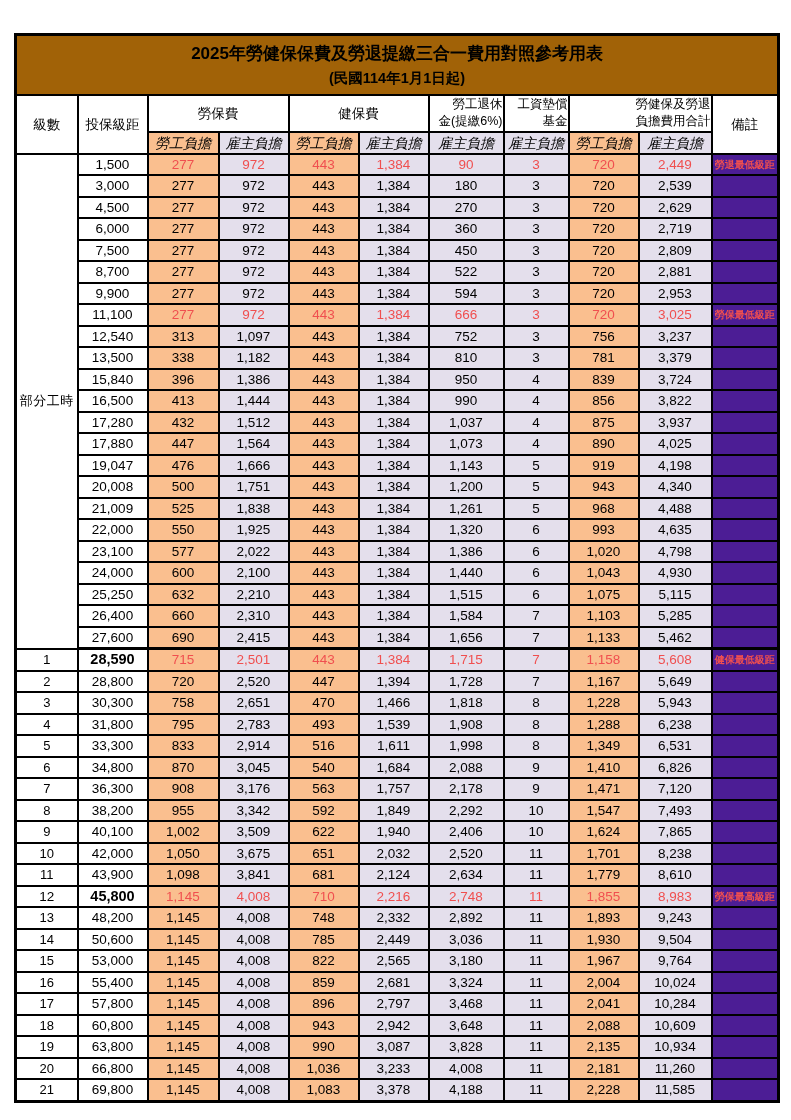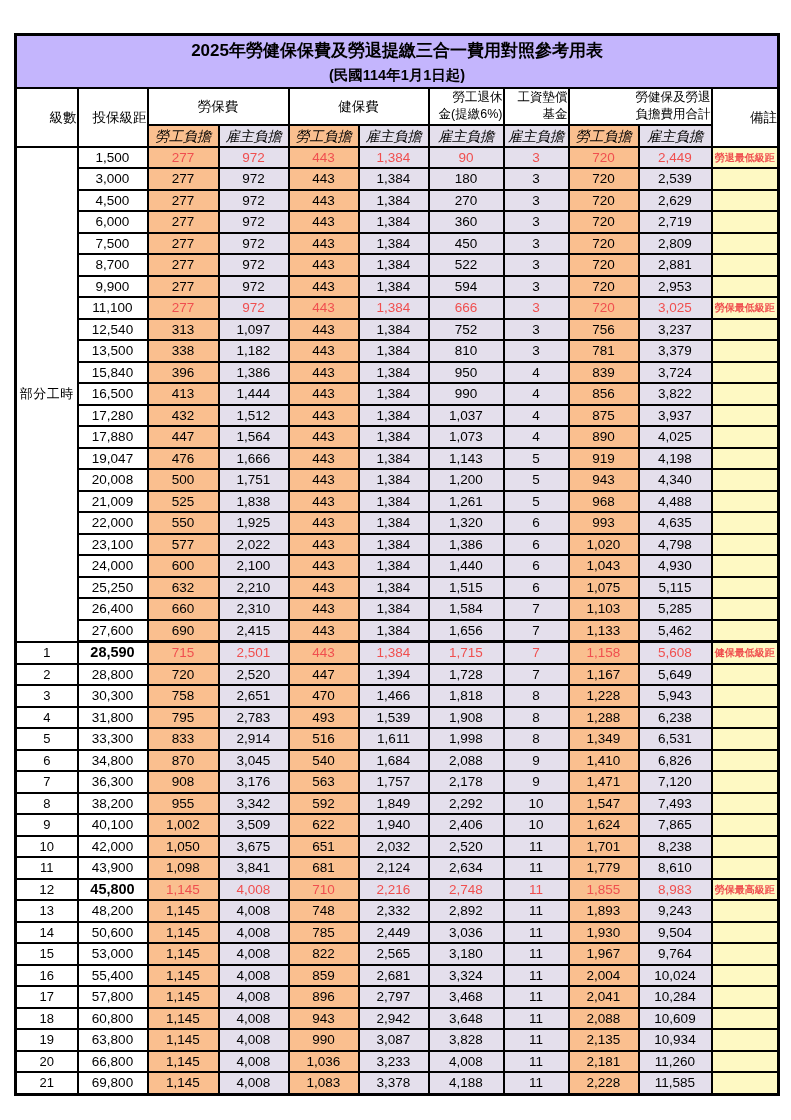--- a/index.html
+++ b/index.html
@@ -23,35 +23,35 @@
     border:3px solid var(--line);
   }
   th,td{
     border:2px solid var(--line);
     padding:0;
     text-align:center;
     vertical-align:middle;
     overflow:hidden;
     white-space:nowrap;
   }
-  .title-cell{height:53px;background:#c4b5fd;}
+  .title-cell{height:60px;background:#a16207;}
   .title{font-size:17px;font-weight:bold;line-height:27px;}
   .subtitle{font-size:14.5px;font-weight:bold;line-height:22px;}
   thead th{font-weight:400;background:#fff;}
   .grp{height:37px;font-size:13.5px;line-height:17px;}
   .two-line{line-height:17px;font-size:12.5px;text-align:right;}
   .sub th{height:20px;font-size:14px;line-height:20px;font-style:italic;}
-  .hdr-big{font-size:13.5px;text-align:right;}
+  .hdr-big{font-size:13.5px;}
   tbody td{height:19.5px;font-size:13.5px;line-height:19.5px;}
   .c-emp{background:var(--emp-bg);}
   .c-er{background:var(--er-bg);}
   .c-level{background:#fff;font-size:13px;text-align:center;}
   .c-bracket{background:#fff;}
   .c-note{
-    background:#fef9c3;color:var(--red);
+    background:#4c1d95;color:var(--red);
     font-weight:bold;font-size:10px;line-height:19.5px;
     padding:0 1px;
   }
   .part-time{font-size:13px;letter-spacing:0.5px;}
   tr.hl td.num{color:var(--red);}
   tr.em .c-bracket{font-weight:bold;font-size:14.5px;}
   tr.em .c-level{font-size:13.5px;}
   tr.group-end td{border-bottom-width:3px;}
 </style>
 </head>

